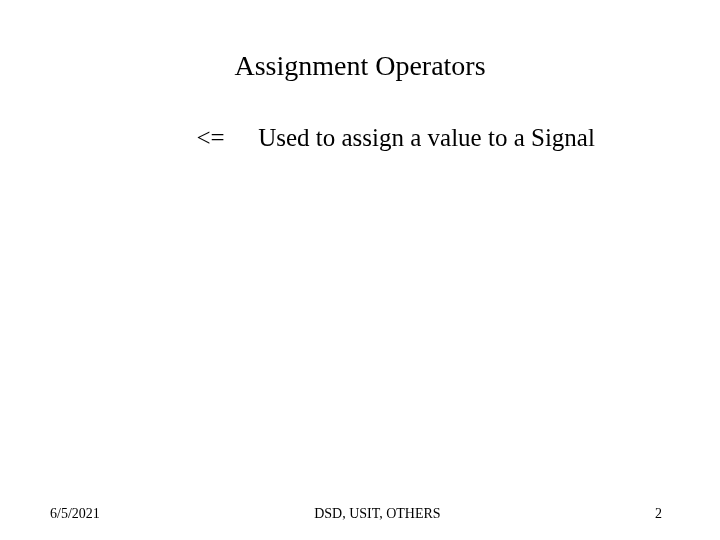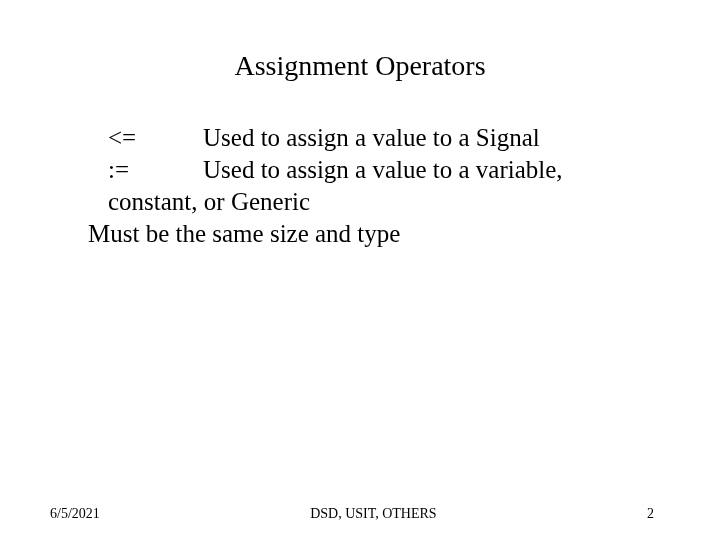--- a/index.html
+++ b/index.html
@@ -41,27 +41,27 @@
     .bullet-text {
       flex: 1;
     }
     .sub-block {
       font-size: 25px;
       line-height: 1.28;
       padding-left: 48px;
       padding-right: 10px;
       margin-top: 8px;
     }
-    .op-row { display: block; }
+    .op-row { display: block; text-align: center; }
     .op-sym { display: inline-block; min-width: 95px; }
     .footer {
       position: absolute;
       bottom: 18px;
       left: 50px;
-      right: 66px;
+      right: 58px;
       display: flex;
       justify-content: space-between;
       align-items: baseline;
       font-size: 14px;
     }
     .footer-date { }
     .footer-center { text-align: center; flex: 1; }
     .footer-page { }
   </style>
 </head>
@@ -71,25 +71,21 @@
 
 <div class="content">
 
 
   <div class="sub-block">
 
     <div class="op-row">
       <span class="op-sym">&lt;=</span><span>Used to assign a value to a Signal</span>
     </div>
 
-    <div class="op-row">
-      <span class="op-sym">:=</span><span>Used to assign a value to a variable, constant, or Generic</span>
-    </div>
 
-    <div class="op-row" style="padding-left:0; margin-left:-20px;">Must be the same size and type</div>
 
 
   </div>
 </div>
 
 <div class="footer">
   <span class="footer-date">6/5/2021</span>
   <span class="footer-center">DSD, USIT, OTHERS</span>
   <span class="footer-page">2</span>
 </div>

